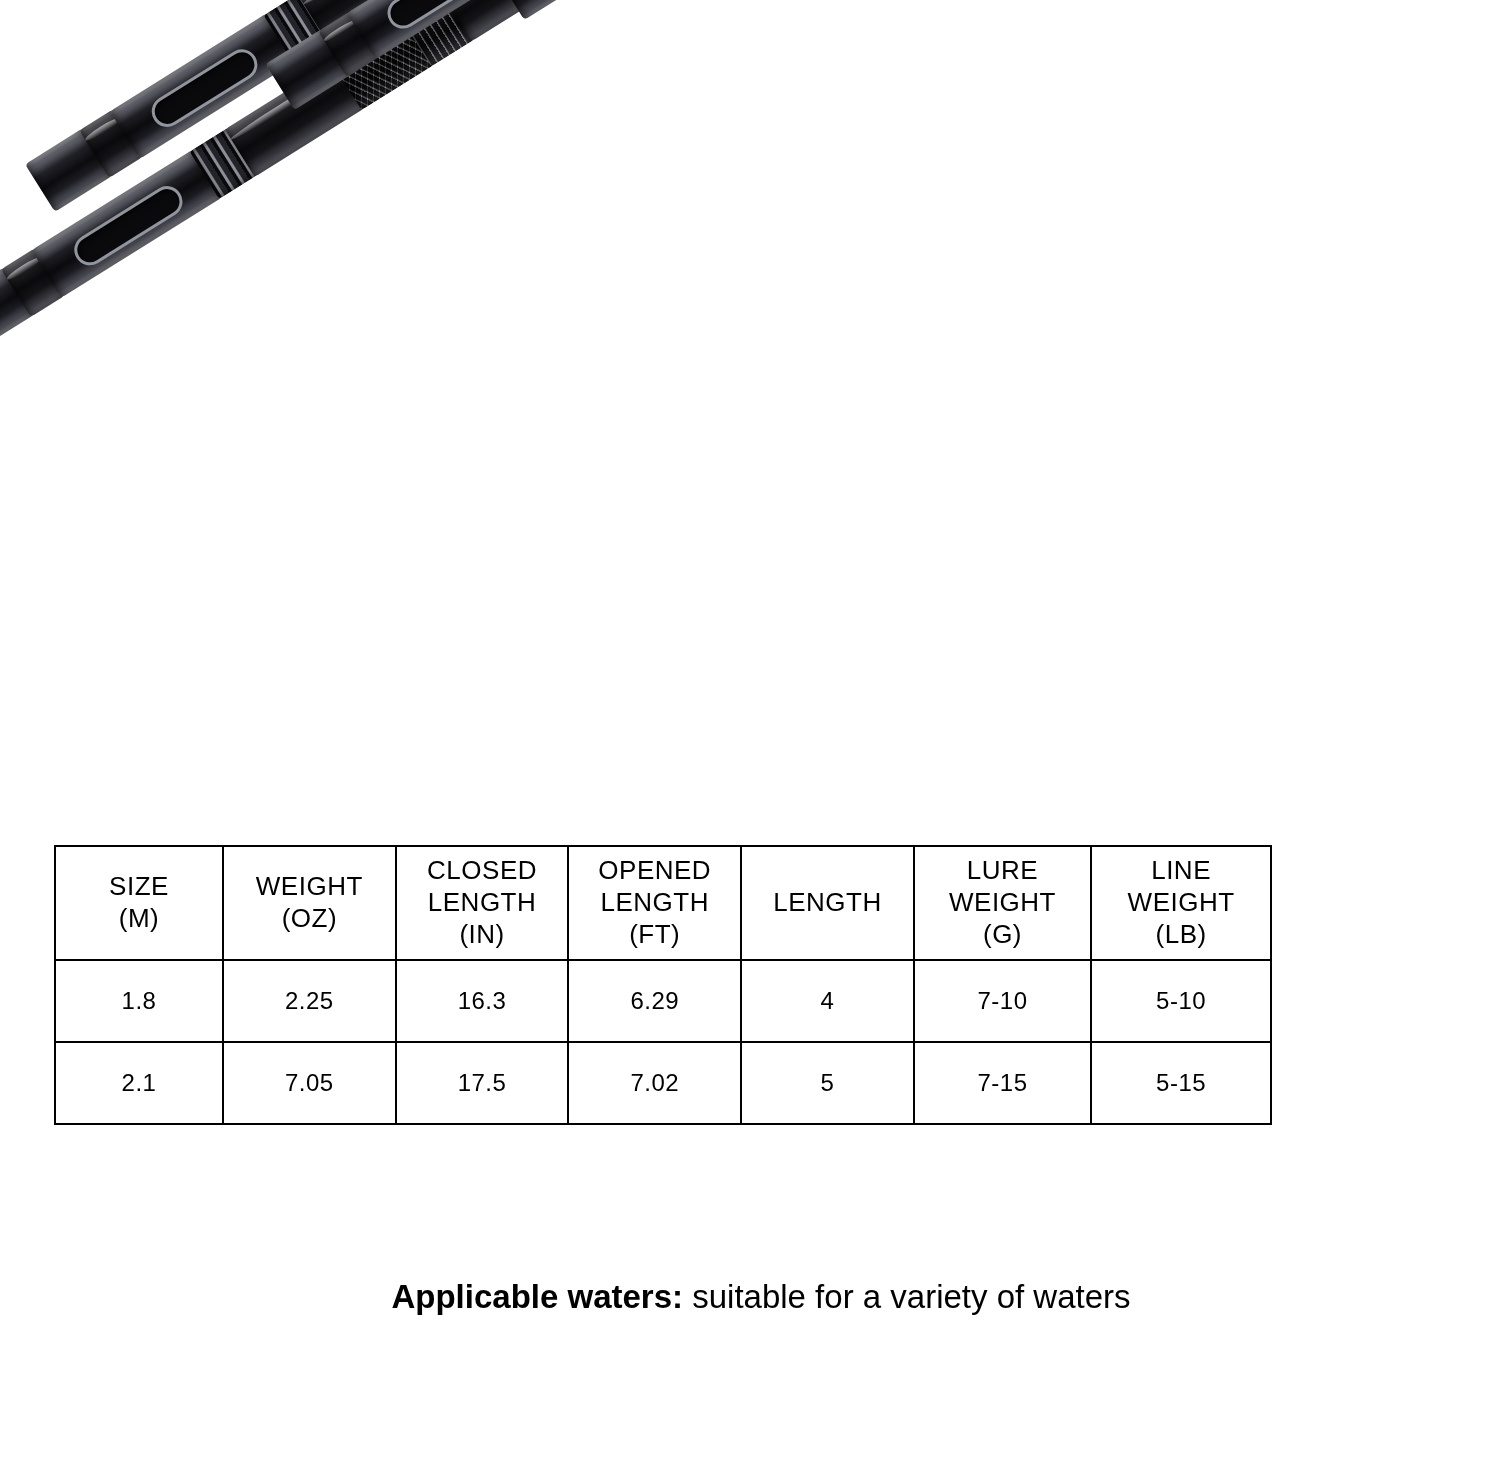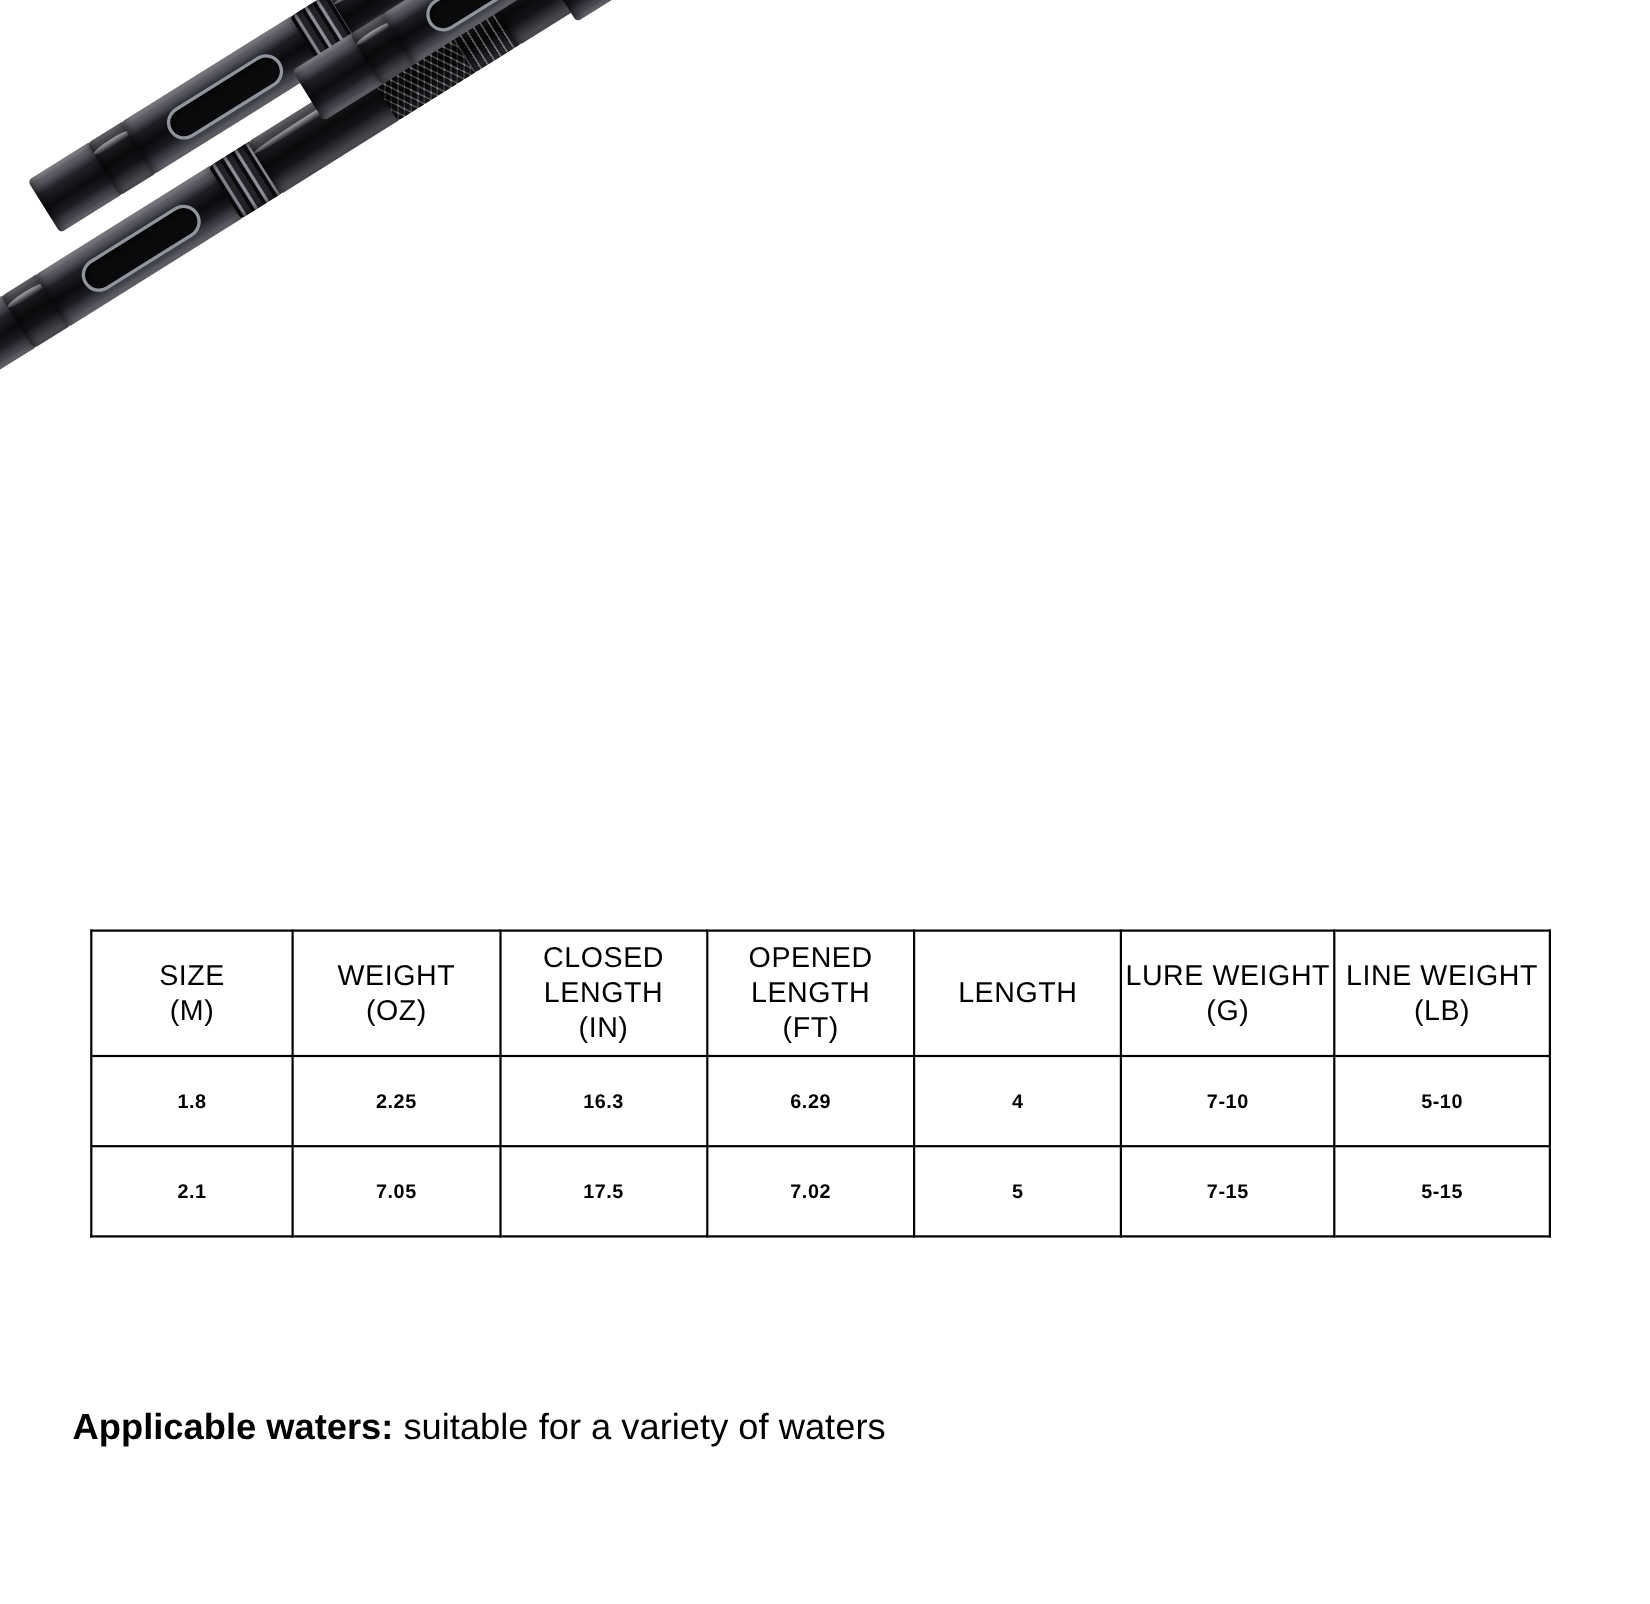--- a/index.html
+++ b/index.html
@@ -116,60 +116,59 @@
         #0a0a0c 0px, #0a0a0c 3px,
         #8e8e98 4px, #8e8e98 6px,
         #23232a 7px, #23232a 12px),
       linear-gradient(to bottom, #9a9aa4 0%, #2a2a31 40%, #101015 62%, #6a6a75 100%);
     box-shadow: inset 0 0 9px rgba(0,0,0,.8);
   }
 
   
   .spec-table {
     position: absolute;
-    left: 82px;
+    left: 54px;
     top: 845px;
-    width: 1328px;
+    width: 1218px;
     border-collapse: collapse;
     table-layout: fixed;
   }
   .spec-table th,
   .spec-table td {
     border: 2px solid #000000;
     text-align: center;
     color: #000000;
     font-weight: 400;
     font-size: 27px;
     letter-spacing: .5px;
   }
   .spec-table th {
     height: 112px;
     line-height: 1.22;
     font-size: 26px;
     padding: 0 2px;
   }
   .spec-table td {
     height: 78px;
-    font-size: 18px;
-    font-weight: bold;
+    font-size: 24px;
   }
   .spec-table th .l1 { display: block; }
   .spec-table th .l2 { display: block; }
 
   
   .footer {
     position: absolute;
     left: 66px;
     top: 1272px;
     width: 1390px;
     color: #000000;
     font-size: 33px;
     line-height: 1.52;
   }
-  .footer .line { margin-bottom: 2px; }
+  .footer .line { margin-bottom: 2px; text-align: center; }
   .footer b {
     font-weight: 700;
   }
 </style>
 </head>
 <body>
 
 <div class="photo">
 
   <div class="rod" style="left:-40px; top:300px; transform: rotate(-32deg); height:56px;">

